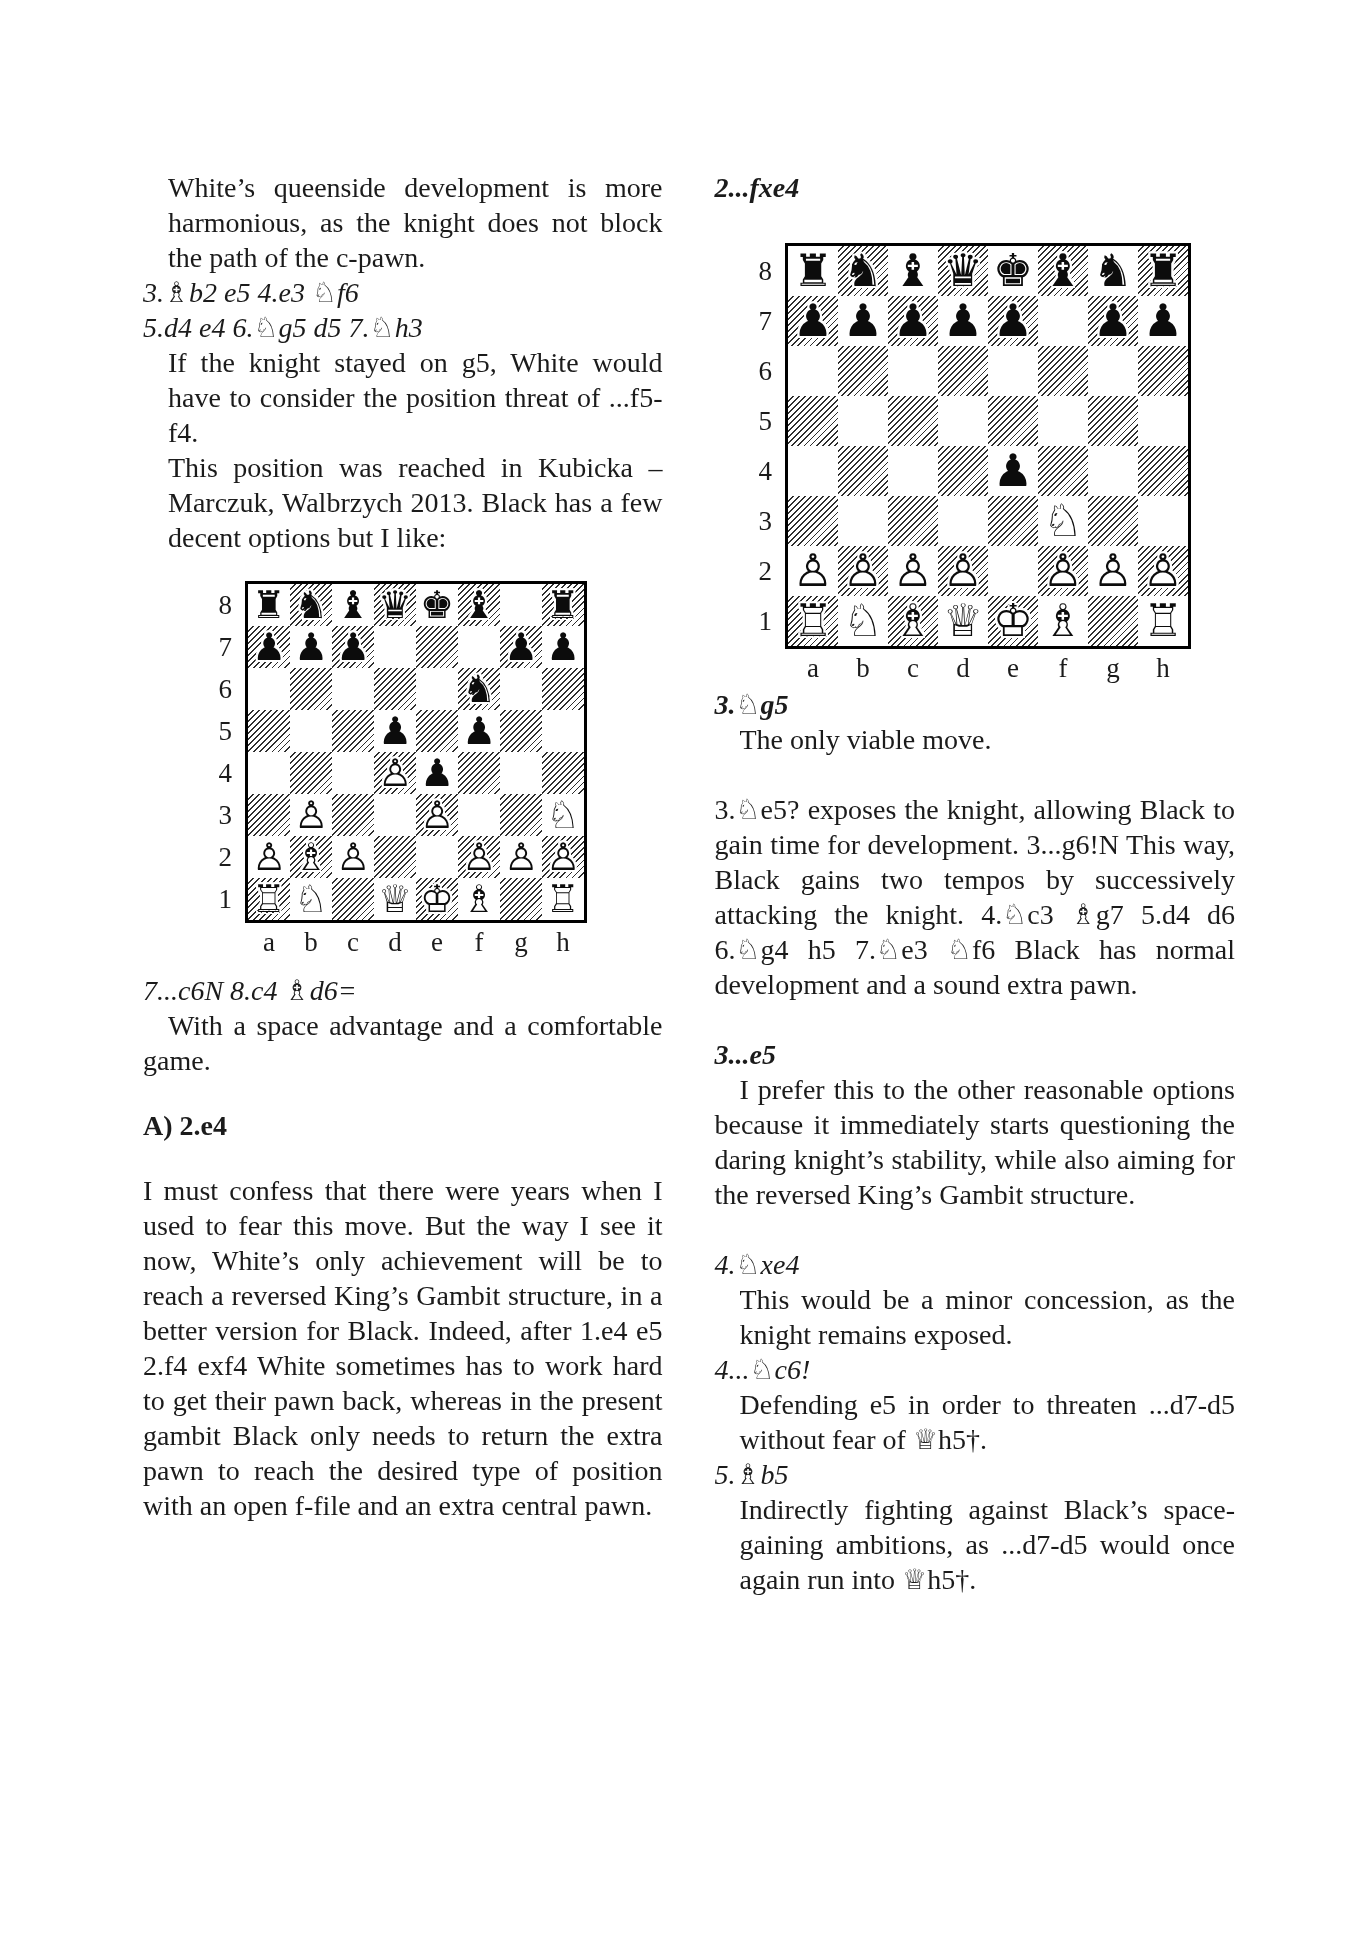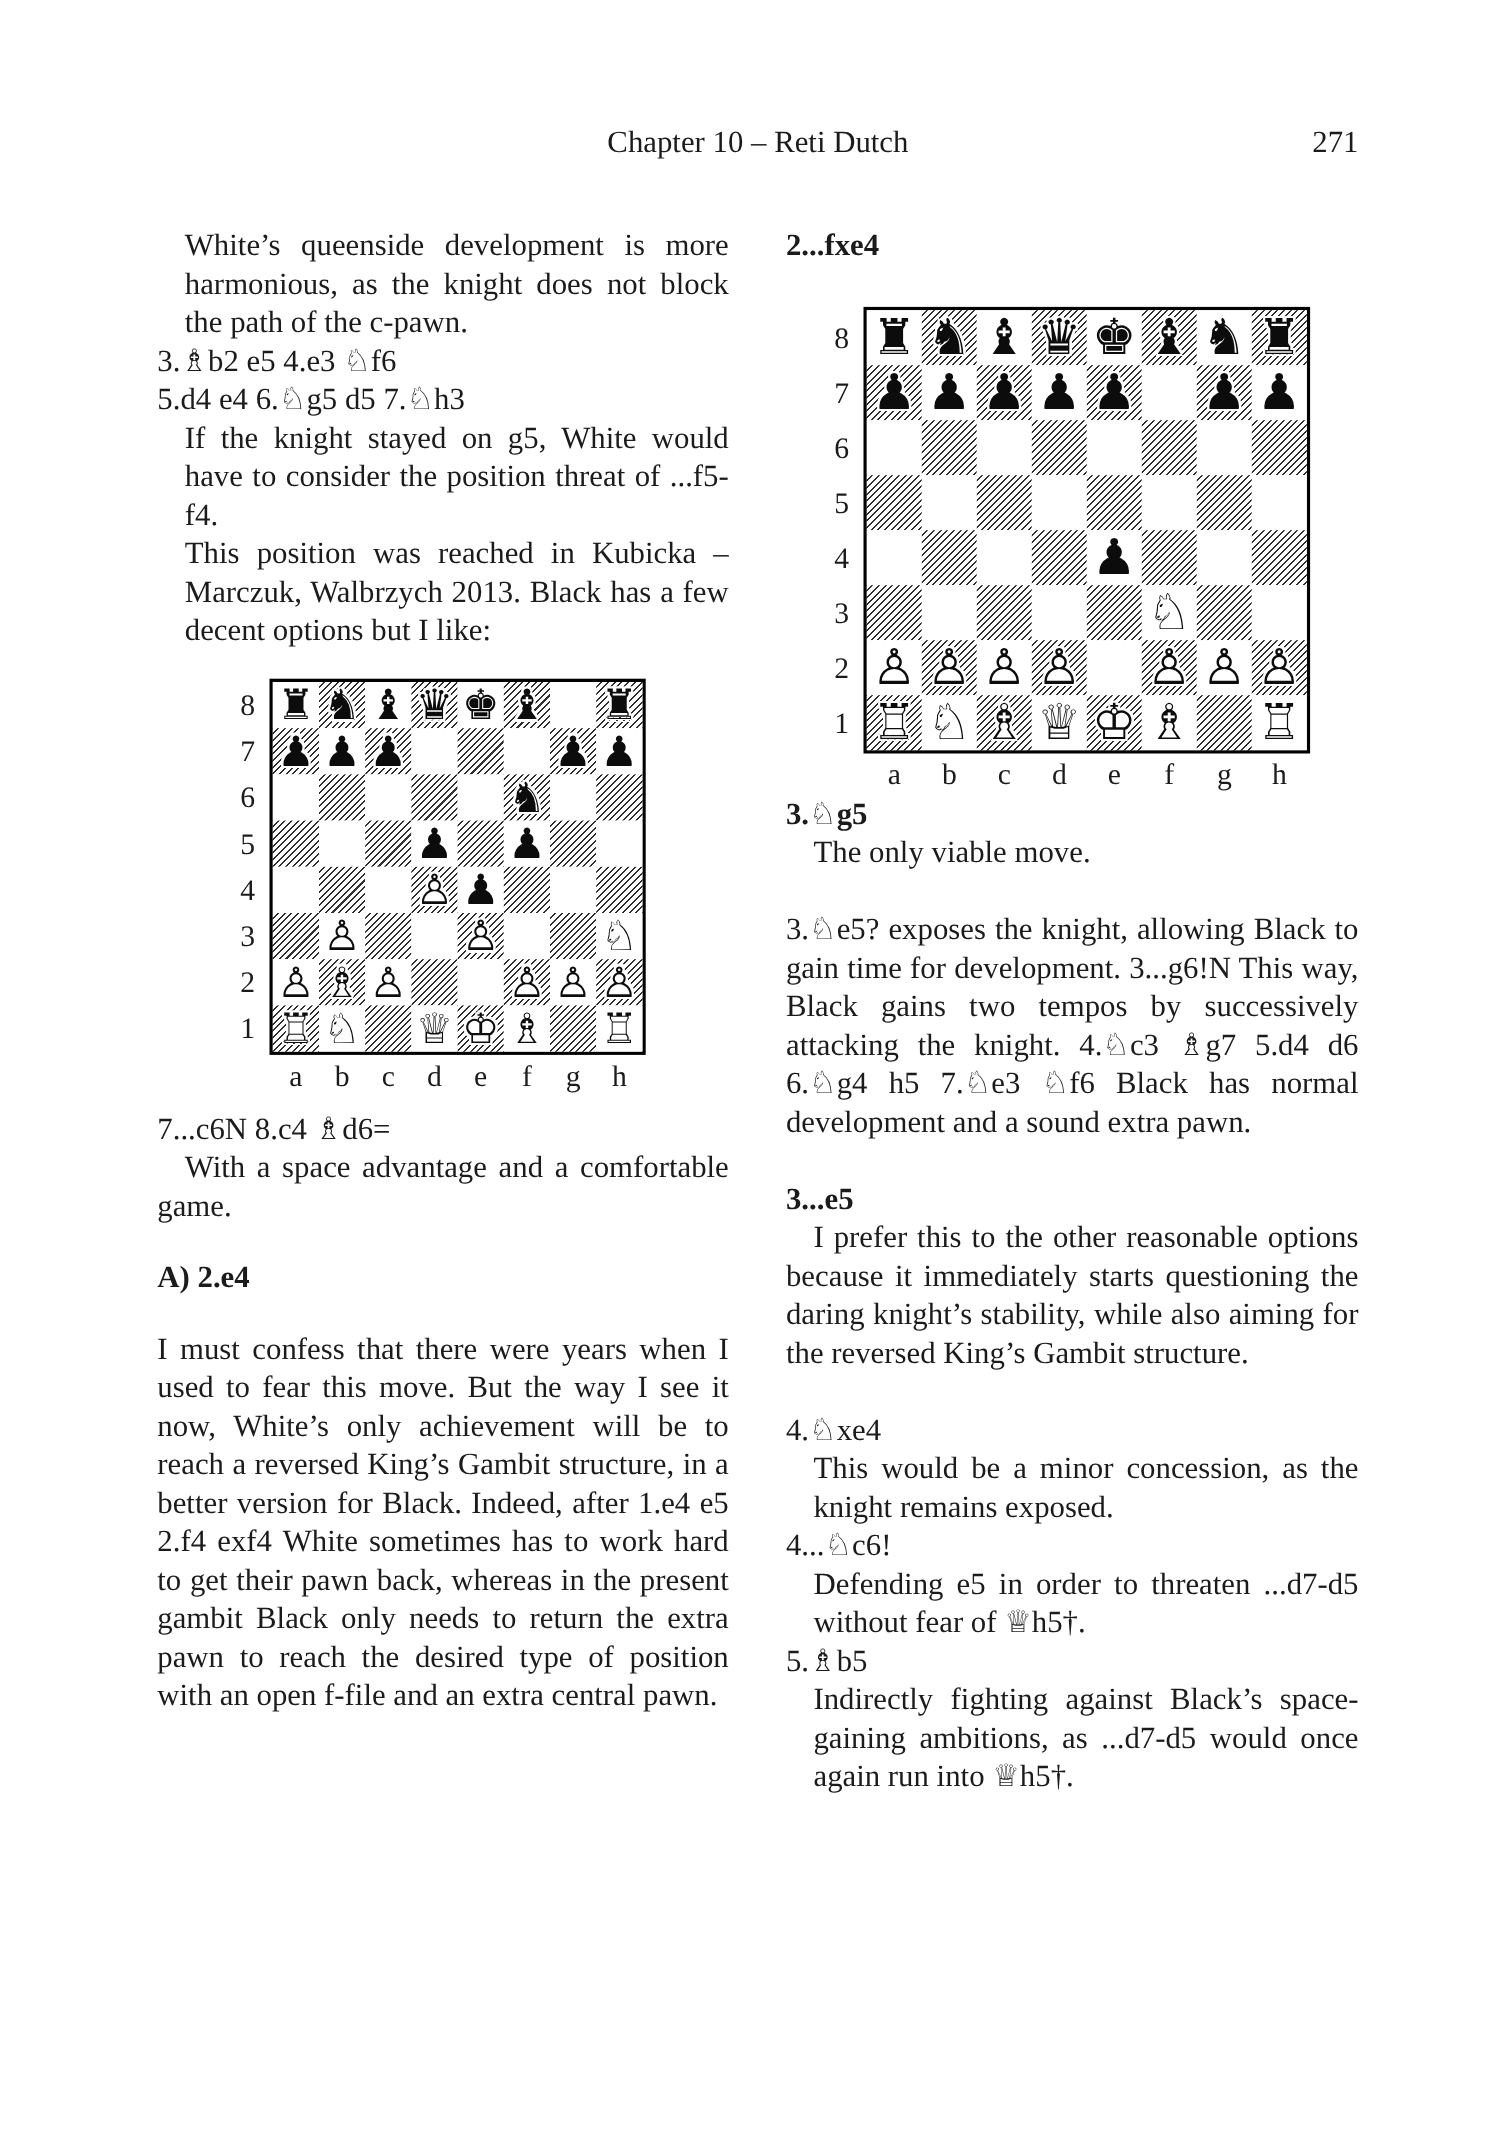--- a/index.html
+++ b/index.html
@@ -11,21 +11,21 @@
   .page{position:absolute;inset:0;padding:112px 127px 40px 143px;box-sizing:border-box;}
   
   .hdr{position:relative;height:36px;font-size:28px;line-height:36px;}
   .hdr-title{text-align:center;}
   .hdr-page{position:absolute;right:0;top:0;}
   
   .cols{display:flex;gap:52px;margin-top:58px;}
   .col{width:532px;font-size:28px;line-height:35px;text-align:justify;}
   .col-right{width:533px;}
   p{margin:0;}
-  .mv{text-align:left;}
+  .mv{text-align:left;font-style:italic;}
   .b{font-weight:bold;}
   .bi{padding-left:25px;}          
   .fi{text-indent:25px;}           
   .gap{margin-top:35px;}           
   .headA{font-weight:bold;margin:30px 0;}
   
   .dg{display:flex;justify-content:center;}
   .dgl{--sq:42px;--pc:38px;margin-top:26px;margin-bottom:16px;}
   .dgr{--sq:50px;--pc:45px;margin-top:38px;margin-bottom:4px;}
   .dg-inner{display:flex;}
@@ -47,24 +47,20 @@
                 0 2px 0 #fff,0 -2px 0 #fff,2px 0 0 #fff,-2px 0 0 #fff;
   }
   .file-row{display:grid;grid-template-columns:repeat(8,var(--sq));margin-left:3px;margin-top:4px;}
   .file-row span{text-align:center;font-size:27px;line-height:30px;}
 </style>
 </head>
 <body>
 
 <div class="page">
 
-  <div class="hdr">
-    <div class="hdr-title">Chapter 10 – Reti Dutch</div>
-    <div class="hdr-page">271</div>
-  </div>
 
   <div class="cols">
 
     <div class="col">
       <p class="bi">White’s queenside development is more harmonious, as the knight does not block the path of the c-pawn.</p>
       <p class="mv">3.♗b2 e5 4.e3 ♘f6</p>
       <p class="mv">5.d4 e4 6.♘g5 d5 7.♘h3</p>
       <p class="bi">If the knight stayed on g5, White would have to consider the position threat of ...f5-f4.</p>
       <p class="bi">This position was reached in Kubicka – Marczuk, Walbrzych 2013. Black has a few decent options but I like:</p>
 

